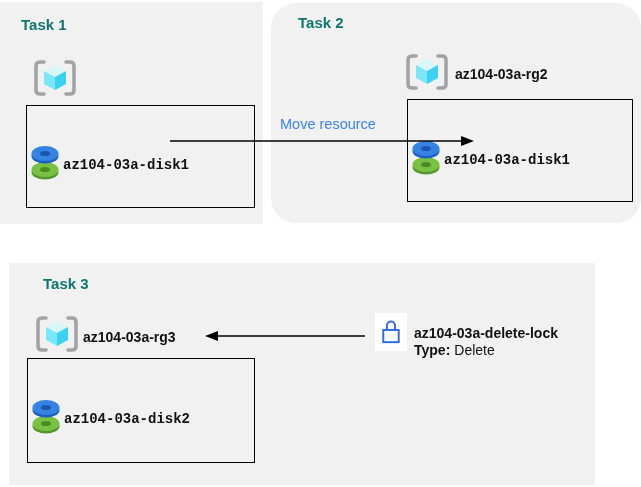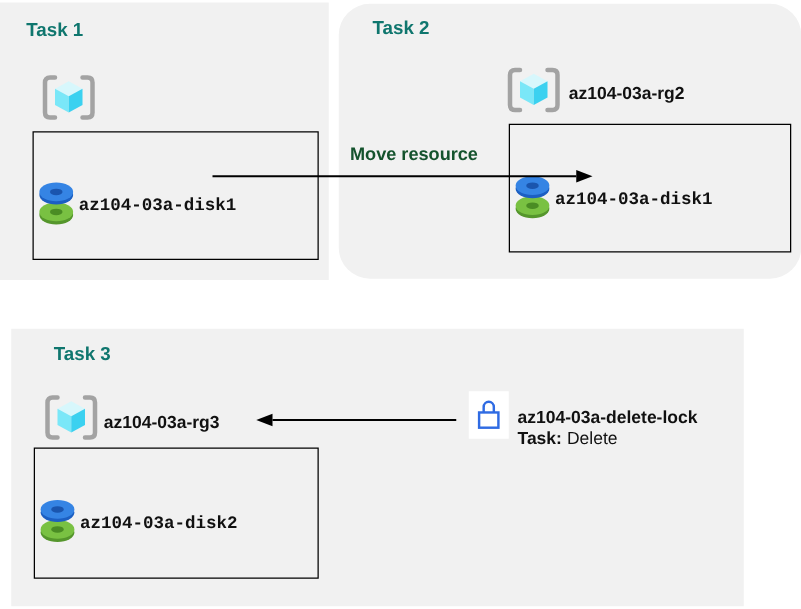--- a/index.html
+++ b/index.html
@@ -66,22 +66,22 @@
     font-size: 14px;
     font-weight: bold;
     white-space: nowrap;
   }
 
   .move-label {
     position: absolute;
     left: 280px;
     top: 116px;
     font-size: 14.5px;
-    font-weight: bold;
-    color: #14532d;
+    font-weight: normal;
+    color: #3b82f6;
     white-space: nowrap;
   }
 
   .lock-block {
     position: absolute;
     left: 366px;
     top: 50px;
     display: flex;
     align-items: flex-start;
   }
@@ -192,21 +192,21 @@
 
     <div class="lock-block">
       <span class="lock-square">
         <svg viewBox="0 0 32 38" width="26" height="32" aria-hidden="true">
           <path d="M11 17 V11 a5 5 0 0 1 10 0 V17" fill="none" stroke="#2f6be3" stroke-width="2.4"></path>
           <rect x="6.5" y="16.5" width="19" height="15" fill="#ffffff" stroke="#2f6be3" stroke-width="2.4"></rect>
         </svg>
       </span>
       <div class="lock-text">
         <div class="lock-name">az104-03a-delete-lock</div>
-        <div class="lock-type"><b>Task:</b><span class="type-value">Delete</span></div>
+        <div class="lock-type"><b>Type:</b><span class="type-value">Delete</span></div>
       </div>
     </div>
   </section>
 
   <div class="move-label">Move resource</div>
 
   <svg class="arrows" viewBox="0 0 641 487" width="641" height="487">
     <g>
       <line x1="170" y1="141" x2="461" y2="141" stroke="#000000" stroke-width="1.6"></line>
       <polygon points="461,136 474,141 461,146" fill="#000000"></polygon>

